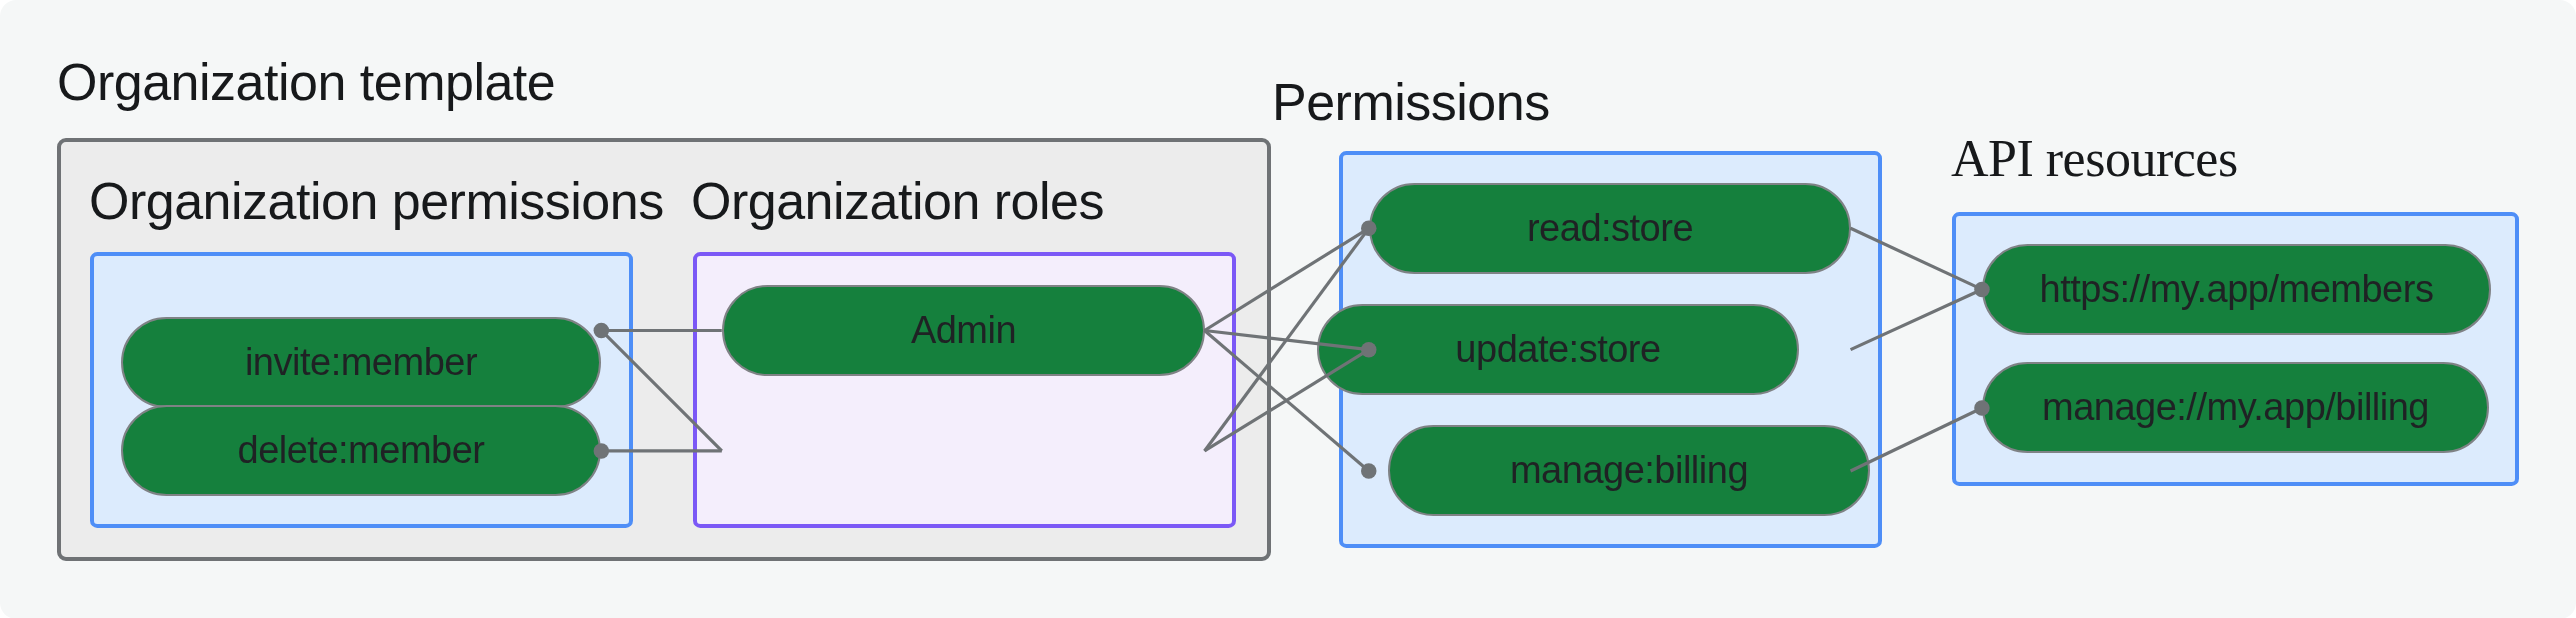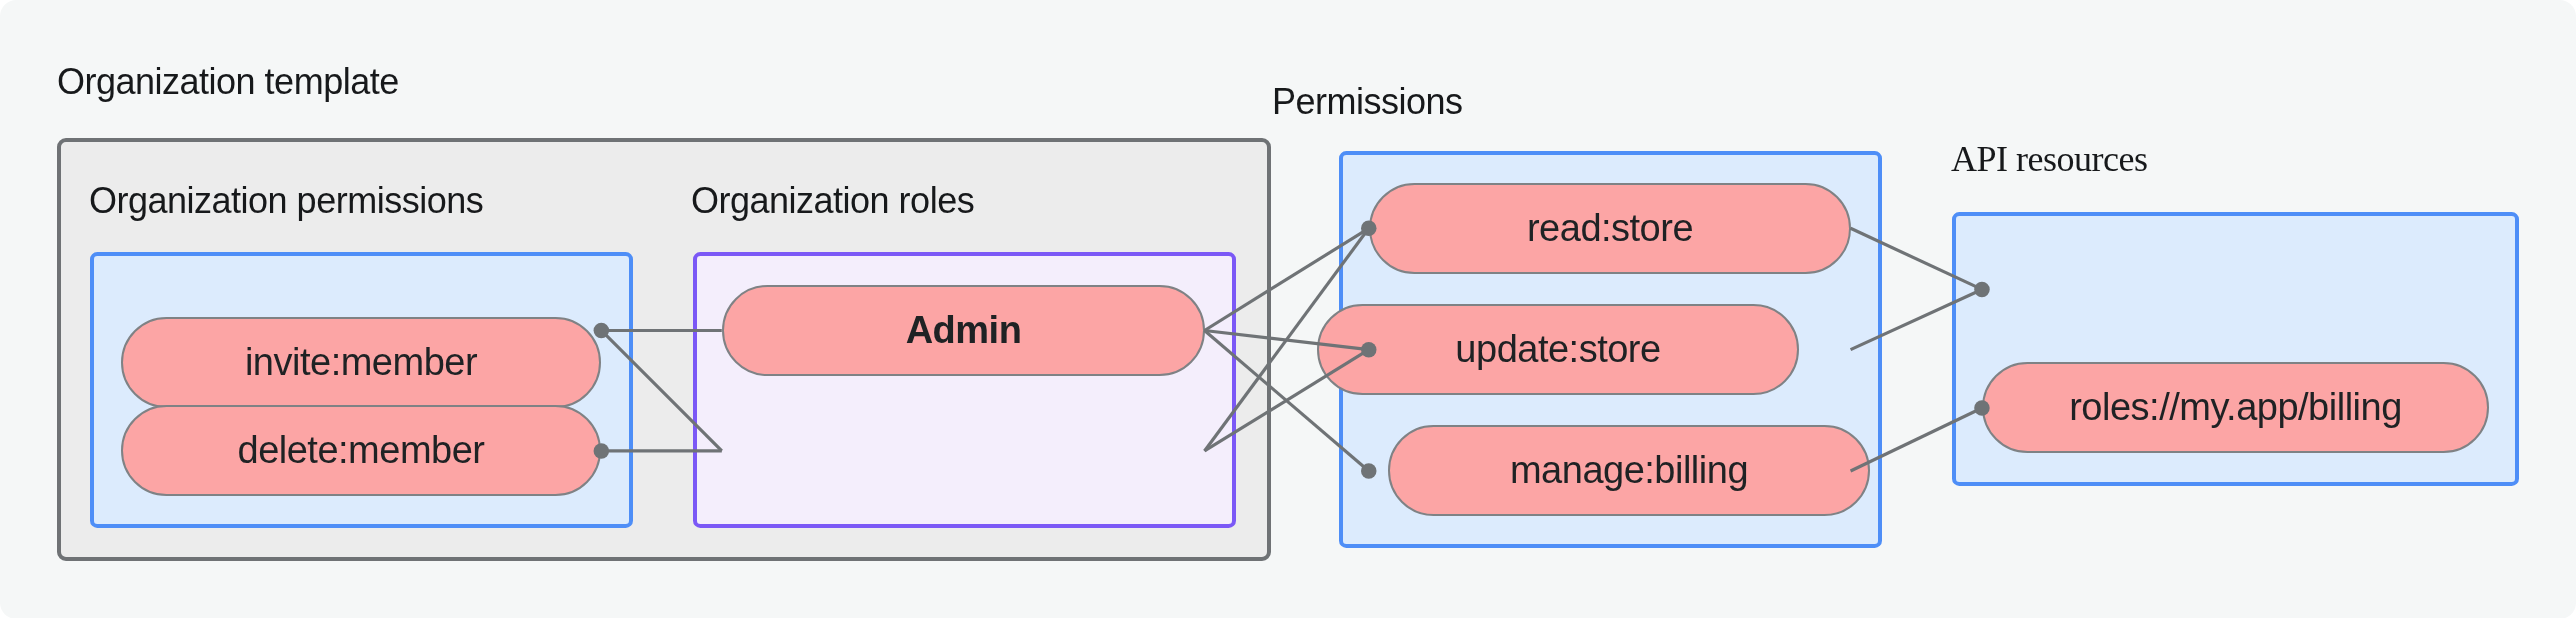--- a/index.html
+++ b/index.html
@@ -7,49 +7,49 @@
     position:relative;
     width:2576px;height:619px;
     background:#f5f7f7;
     border-radius:16.4px;
     overflow:hidden;
     font-family:"Liberation Sans", sans-serif;
     color:#17191b;
   }
   .label{
     position:absolute;
-    font-size:36px;
+    font-size:52px;
     line-height:44px;
     letter-spacing:-0.5px;
     color:#17191b;
     white-space:nowrap;
     z-index:2;
   }
   .box{position:absolute;box-sizing:border-box;z-index:1;}
   .gray-box{
     left:57px;top:138px;width:1214px;height:423px;
     background:#ececec;border:4.6px solid #6f7275;border-radius:9px;
   }
   .blue-box{background:#dcebfd;border:4.6px solid #4e8ef7;border-radius:7.3px;}
   .purple-box{background:#f4eefc;border:4.6px solid #7b58f6;border-radius:7.3px;}
   .org-perm-box{left:90px;top:252px;width:543px;height:276px;}
   .org-roles-box{left:693px;top:252px;width:543px;height:276px;}
   .perm-box{left:1339px;top:151px;width:543px;height:397px;}
   .api-box{left:1952px;top:212px;width:567px;height:274px;}
   .pill{
     position:absolute;box-sizing:border-box;
     height:91px;border-radius:46px;
-    background:#fca5a5;border:2.7px solid #7f8285;
+    background:#15803d;border:2.7px solid #7f8285;
     display:flex;align-items:center;justify-content:center;
     font-size:38px;letter-spacing:-0.5px;color:#1f2224;
     white-space:nowrap;z-index:3;
   }
   .pill-invite {left:121px; top:285px; width:480px;margin-top:32px;}
   .pill-delete {left:121px; top:405px; width:480px;}
-  .pill-admin  {left:722px; top:285px; width:483px;font-weight:bold;}
+  .pill-admin  {left:722px; top:285px; width:483px;}
   .pill-member {left:722px; top:405px; width:483px;}
   .pill-read   {left:1369px;top:183px; width:482px;}
   .pill-update {left:1317px;top:304px; width:482px;}
   .pill-manage {left:1388px;top:425px; width:482px;}
   .pill-members-api{left:1982px;top:244px;width:509px;}
   .pill-billing-api{left:1982px;top:362px;width:507px;}
   .lbl-org-template{left:57px; top:60px;}
   .lbl-org-permissions{left:89px; top:179px;}
   .lbl-org-roles{left:691px; top:179px;}
   .lbl-permissions{left:1272px;top:80px;}
@@ -73,21 +73,22 @@
   <div class="box purple-box org-roles-box"></div>
   <div class="box blue-box perm-box"></div>
   <div class="box blue-box api-box"></div>
 
   <div class="pill pill-invite">invite:member</div>
   <div class="pill pill-delete">delete:member</div>
   <div class="pill pill-admin">Admin</div>
   <div class="pill pill-read">read:store</div>
   <div class="pill pill-update">update:store</div>
   <div class="pill pill-manage">manage:billing</div>
-  <div class="pill pill-billing-api">roles://my.app/billing</div>
+  <div class="pill pill-members-api">https://my.app/members</div>
+  <div class="pill pill-billing-api">manage://my.app/billing</div>
 
   <svg class="edges-svg" viewBox="0 0 2823 678" xmlns="http://www.w3.org/2000/svg">
       <line x1="659" y1="362" x2="791" y2="362" stroke="#6f7376" stroke-width="3.5"></line>
       <line x1="659" y1="362" x2="791" y2="494" stroke="#6f7376" stroke-width="3.5"></line>
       <line x1="659" y1="494" x2="791" y2="494" stroke="#6f7376" stroke-width="3.5"></line>
       <line x1="1320" y1="362" x2="1500" y2="250" stroke="#6f7376" stroke-width="3.5"></line>
       <line x1="1320" y1="362" x2="1500" y2="383" stroke="#6f7376" stroke-width="3.5"></line>
       <line x1="1320" y1="362" x2="1500" y2="516" stroke="#6f7376" stroke-width="3.5"></line>
       <line x1="1320" y1="494" x2="1500" y2="250" stroke="#6f7376" stroke-width="3.5"></line>
       <line x1="1320" y1="494" x2="1500" y2="383" stroke="#6f7376" stroke-width="3.5"></line>

